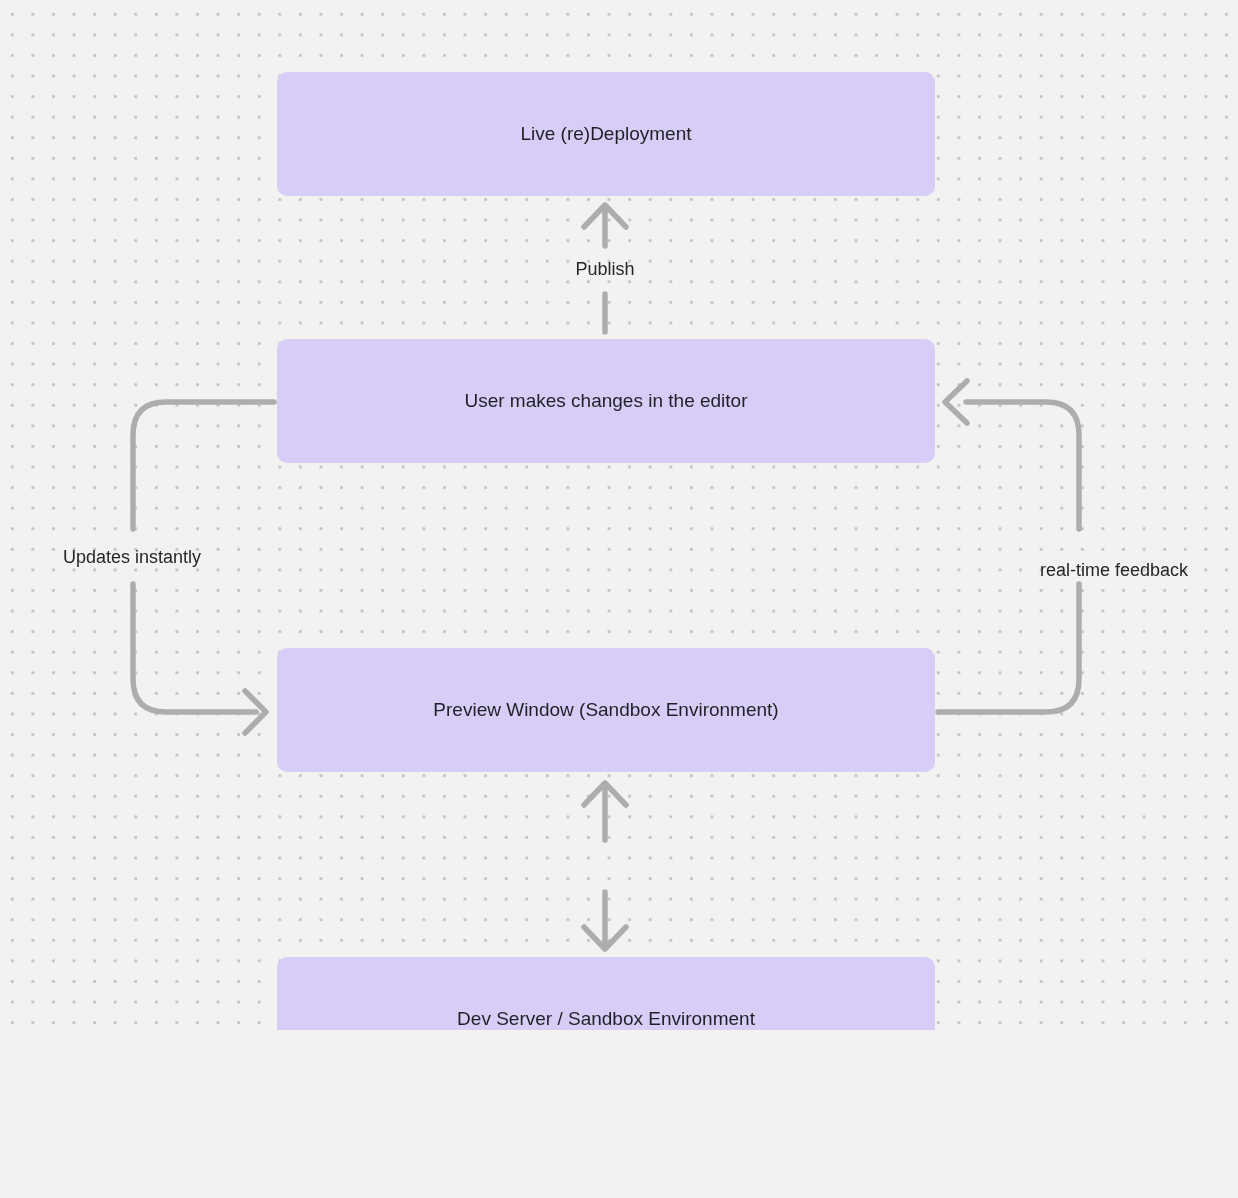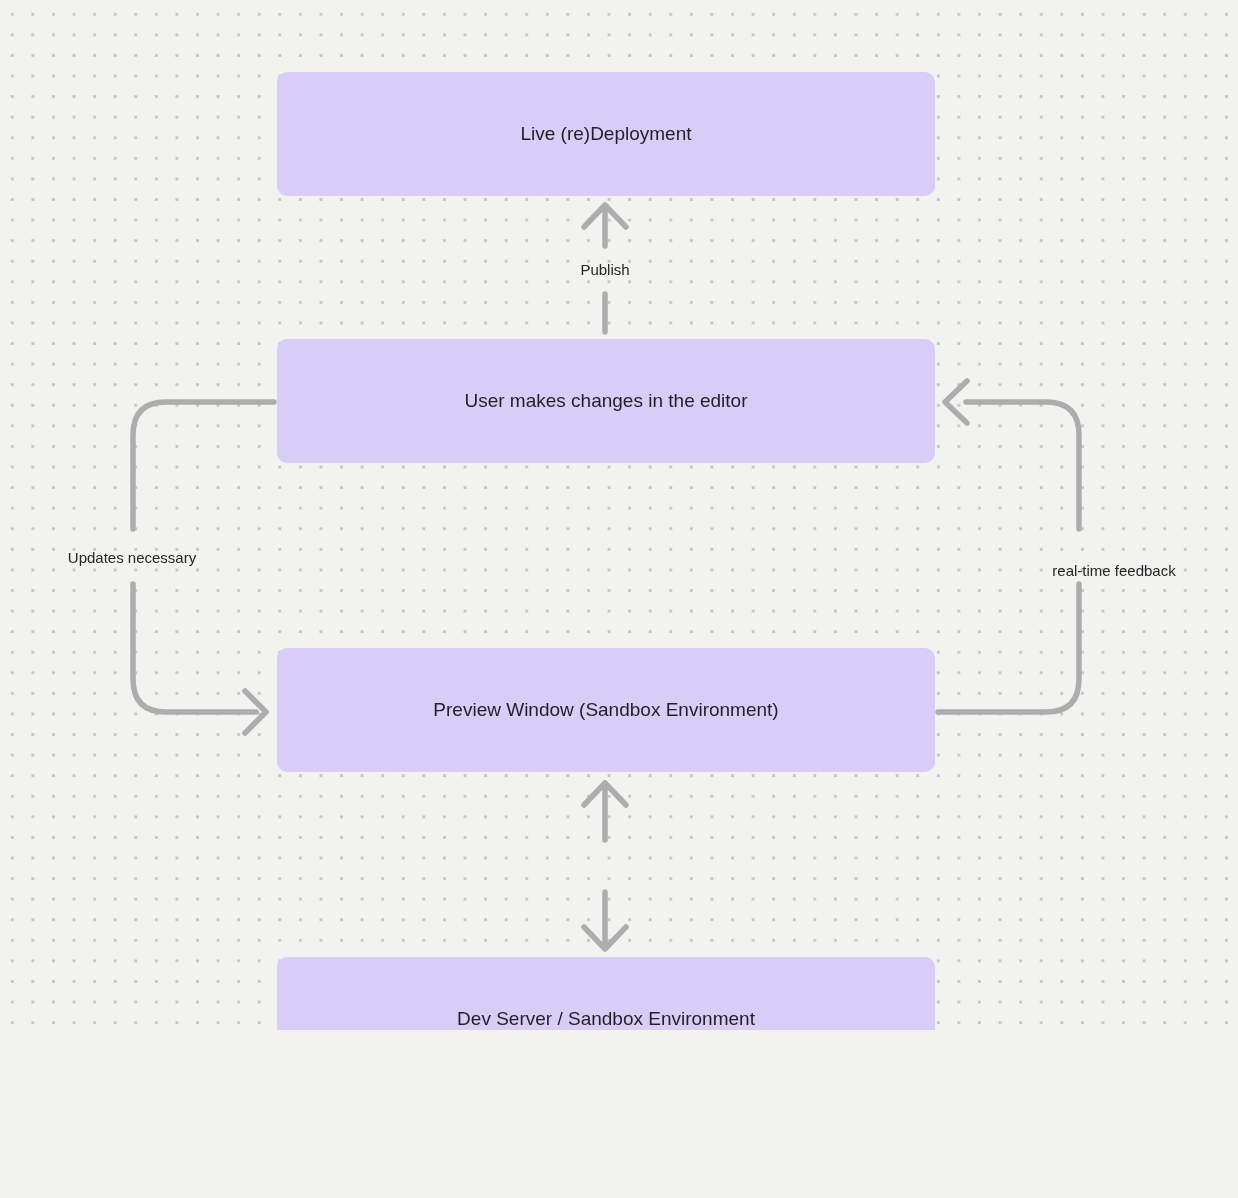--- a/index.html
+++ b/index.html
@@ -45,21 +45,21 @@
     color: #1f2127;
     text-align: center;
   }
   .node-live    { top: 72px; }
   .node-user    { top: 339px; align-items: center; }
   .node-preview { top: 648px; }
   .node-dev     { top: 957px; }
   .edge-label {
     position: absolute;
     transform: translate(-50%, -50%);
-    font-size: 15px;
+    font-size: 18px;
     color: #26262b;
     white-space: nowrap;
   }
   .label-publish  { left: 605px;  top: 269px; }
   .label-updates  { left: 132px;  top: 557px; }
   .label-realtime { left: 1078px; top: 570px; margin-left: 36px; }
   .label-spunup   { left: 605px;  top: 866px; }
 </style>
 </head>
 <body>
@@ -91,16 +91,16 @@
 
   <div class="node node-dev">
     <span>Dev Server / Sandbox Environment</span>
   </div>
 
   <div class="node node-preview">
     <span>Preview Window (Sandbox Environment)</span>
   </div>
 
   <div class="edge-label label-publish">Publish</div>
-  <div class="edge-label label-updates">Updates necessary</div>
+  <div class="edge-label label-updates">Updates instantly</div>
   <div class="edge-label label-realtime">real-time feedback</div>
 
 </div>
 
 </body></html>

